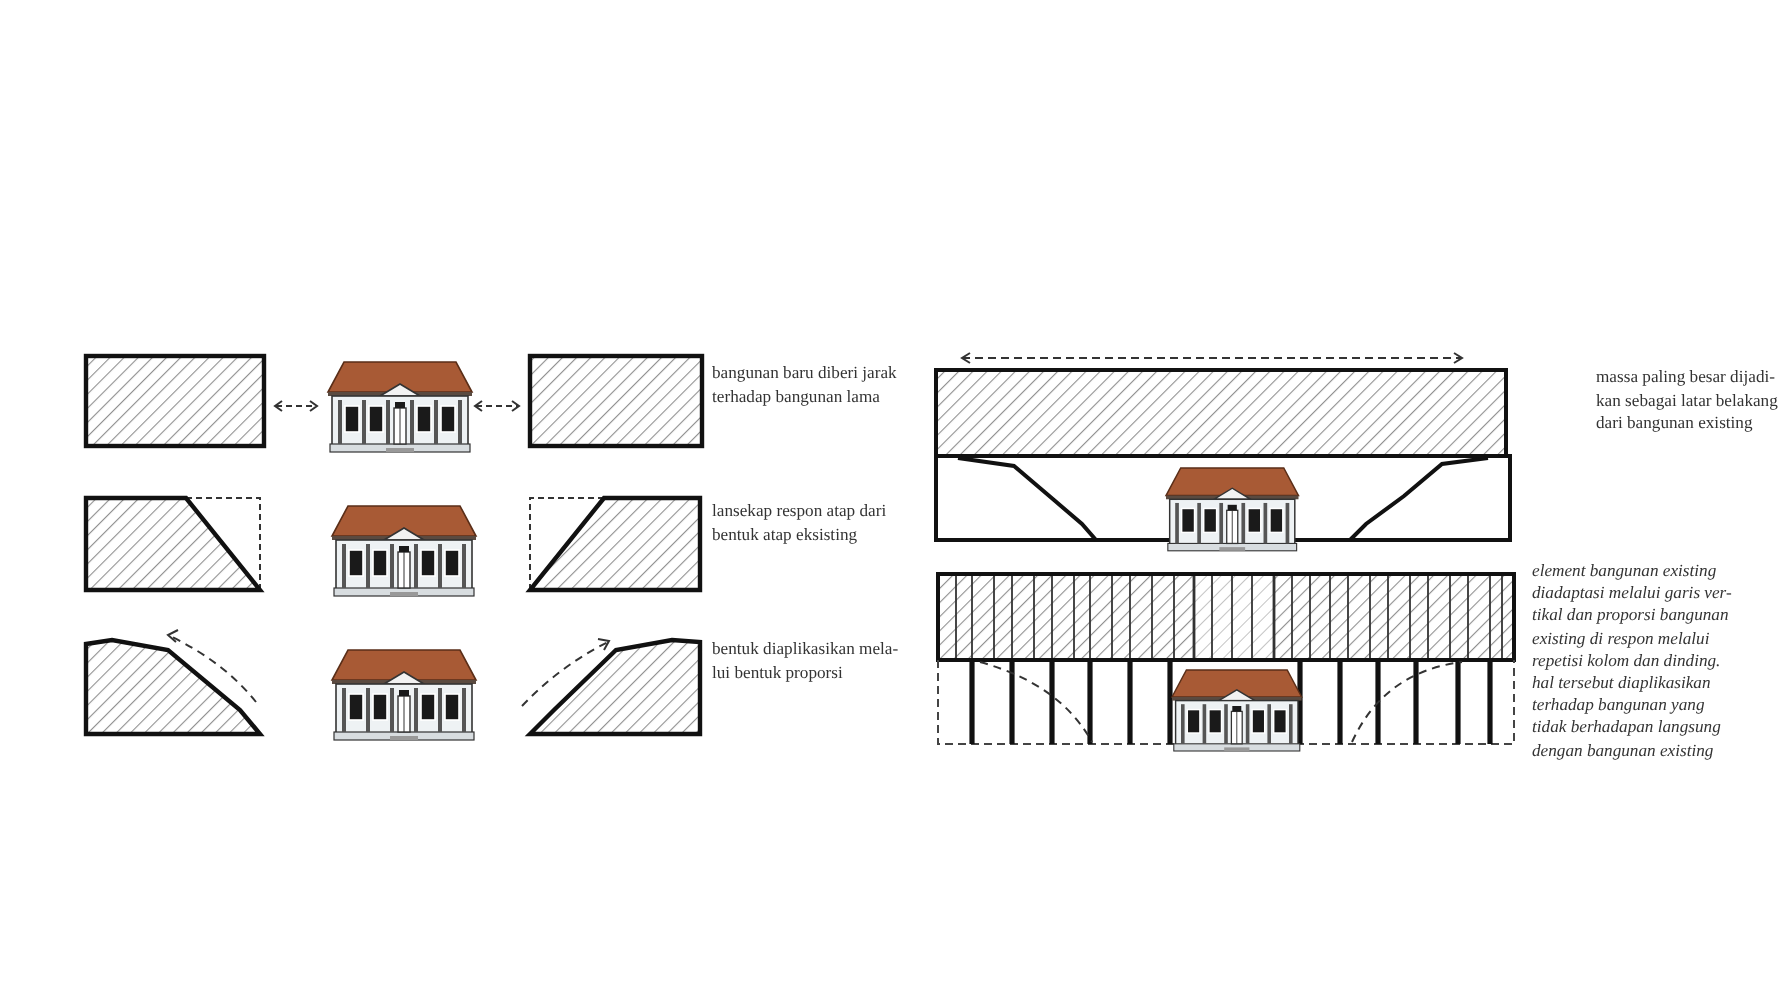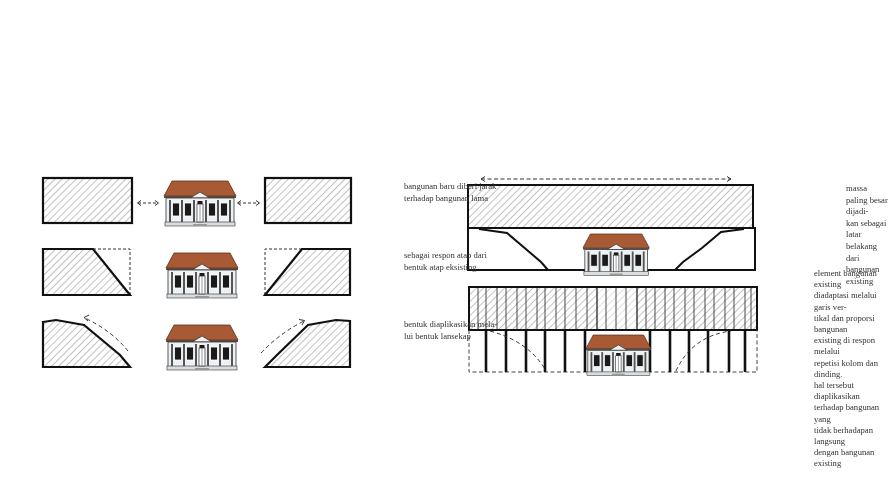--- a/index.html
+++ b/index.html
@@ -5,21 +5,20 @@
     html, body { margin: 0; padding: 0; background: #ffffff; }
     body { width: 890px; height: 500px; position: relative; overflow: hidden; }
     #canvas { position: absolute; left: 0; top: 0; width: 890px; height: 500px; }
     .note {
       position: absolute;
       font-family: "Liberation Serif", "DejaVu Serif", serif;
       font-size: 8.6px;
       line-height: 11.6px;
       color: #333333;
       white-space: pre-line;
-      margin-left: 48px;
     }
   </style>
 </head>
 <body>
 
 <svg id="canvas" width="890" height="500" viewBox="0 0 890 500" xmlns="http://www.w3.org/2000/svg">
   <defs>
     <pattern id="hatch" patternUnits="userSpaceOnUse" width="5" height="5" patternTransform="rotate(45)">
       <rect width="5" height="5" fill="#ffffff"></rect>
       <line x1="0" y1="0" x2="0" y2="5" stroke="#8f8f8f" stroke-width="1.1"></line>
@@ -169,28 +168,28 @@
 
     <path d="M490,331 Q530,342 546,371" fill="none" stroke="#333" stroke-width="1" stroke-dasharray="4,3"></path>
     <path d="M676,371 Q692,336 731,331" fill="none" stroke="#333" stroke-width="1" stroke-dasharray="4,3"></path>
 
     <use href="#house" transform="translate(586,335) scale(0.9)"></use>
   </g>
 </svg>
 
 <div class="note" style="left:356px; top:181px;">bangunan baru diberi jarak
 terhadap bangunan lama</div>
-<div class="note" style="left:356px; top:250px;">sebagai respon atap dari
+<div class="note" style="left:356px; top:250px;">lansekap respon atap dari
 bentuk atap eksisting</div>
 <div class="note" style="left:356px; top:319px;">bentuk diaplikasikan mela-
-lui bentuk lansekap</div>
+lui bentuk proporsi</div>
 <div class="note" style="left:798px; top:183px;">massa paling besar dijadi-
 kan sebagai latar belakang
 dari bangunan existing</div>
-<div class="note" style="left:766px; top:268px; line-height:11.2px;">element bangunan existing
+<div class="note" style="left:766px; top:280px; line-height:11.2px;font-style:italic;">element bangunan existing
 diadaptasi melalui garis ver-
 tikal dan proporsi bangunan
 existing di respon melalui
 repetisi kolom dan dinding.
 hal tersebut diaplikasikan
 terhadap bangunan yang
 tidak berhadapan langsung
 dengan bangunan existing</div>
 
 </body></html>

